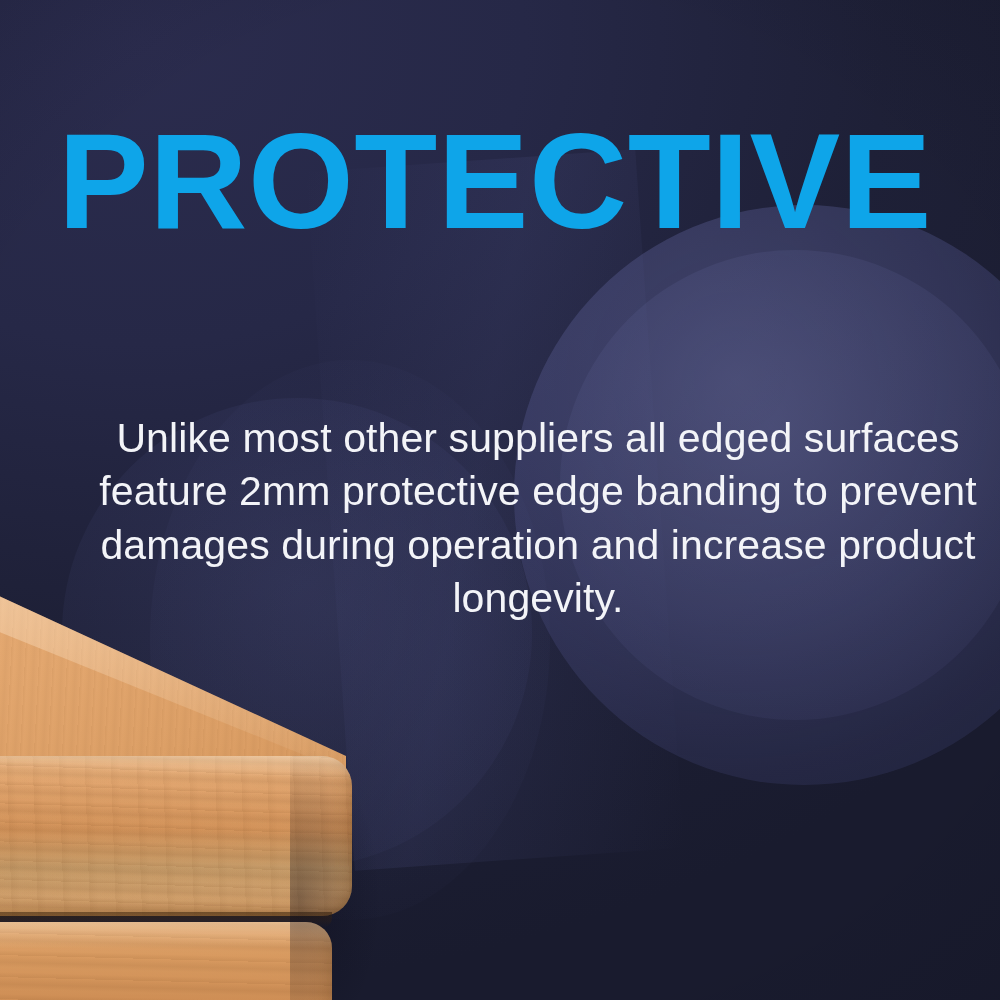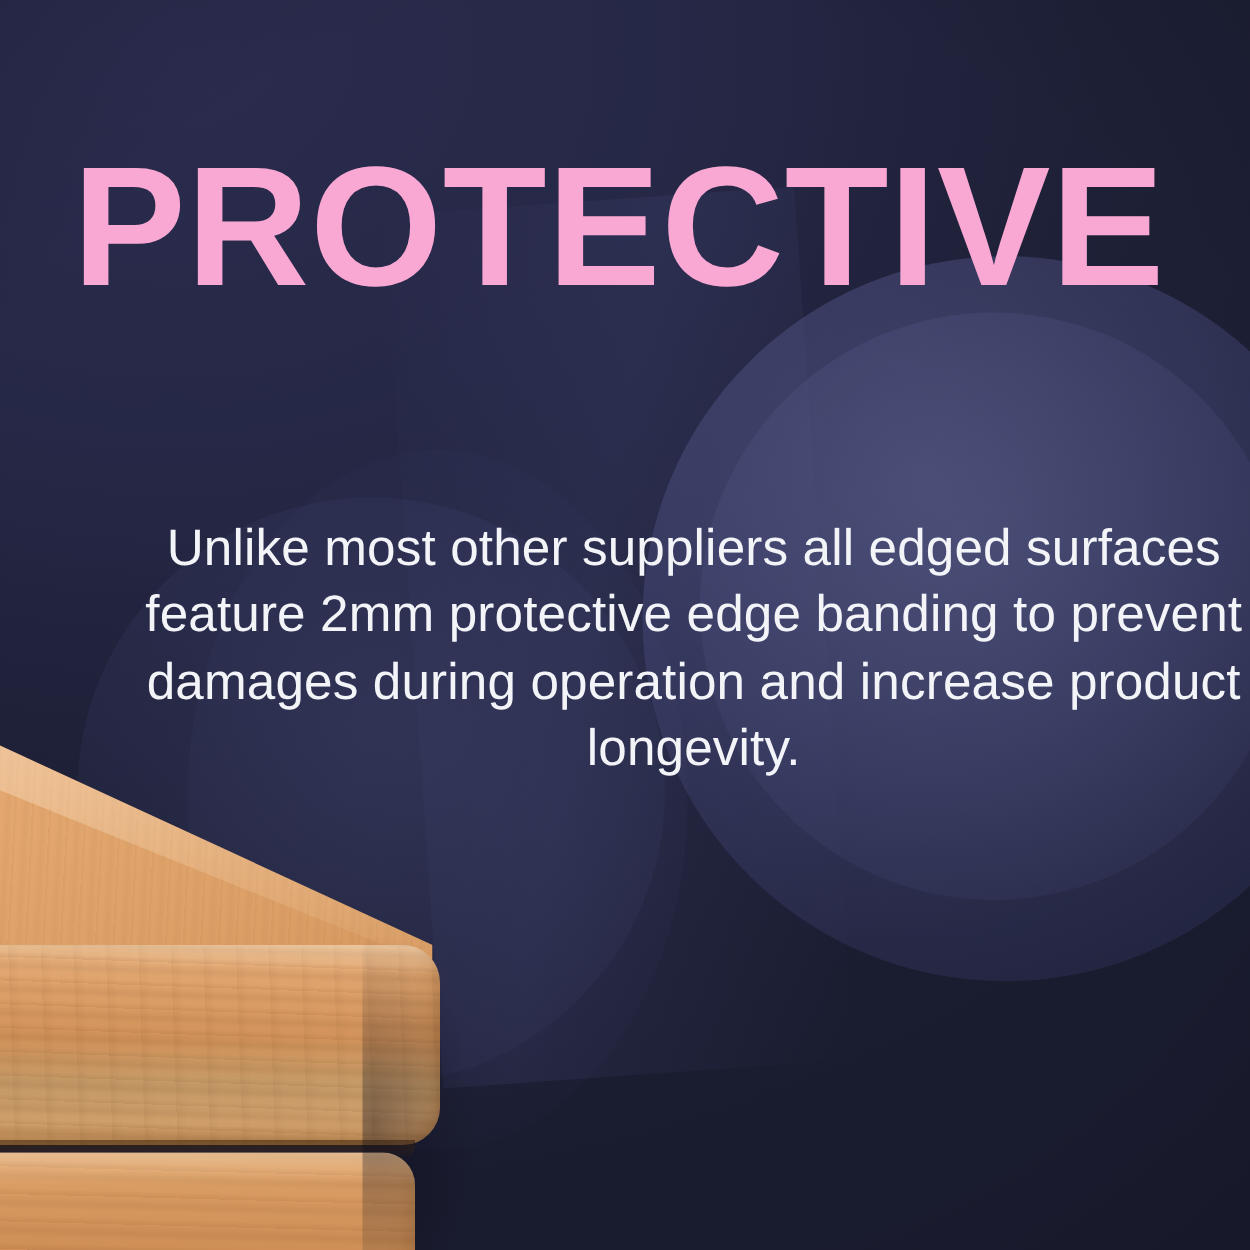--- a/index.html
+++ b/index.html
@@ -84,40 +84,40 @@
 
   
   .headings {
     position: absolute;
     left: 58px;
     top: 118px;
     width: 900px;
   }
   .title-1 {
     margin: 0;
-    color: #f9a8d4;
+    color: #0ea5e9;
     font-size: 136px;
     line-height: 0.94;
     font-weight: 700;
     letter-spacing: 0.5px;
     white-space: nowrap;
   }
   .title-2 {
     margin: 4px 0 0 0;
     color: #fdfdfd;
     font-size: 108px;
     line-height: 0.96;
     font-weight: 700;
     letter-spacing: 0.2px;
     white-space: nowrap;
   }
 
   .body-copy {
     position: absolute;
-    left: 110px;
+    left: 93px;
     top: 412px;
     width: 890px;
     margin: 0;
     color: #f3f4f8;
     font-size: 41px;
     line-height: 1.30;
     font-weight: 300;
     text-align: center;
     letter-spacing: 0.1px;
   }

